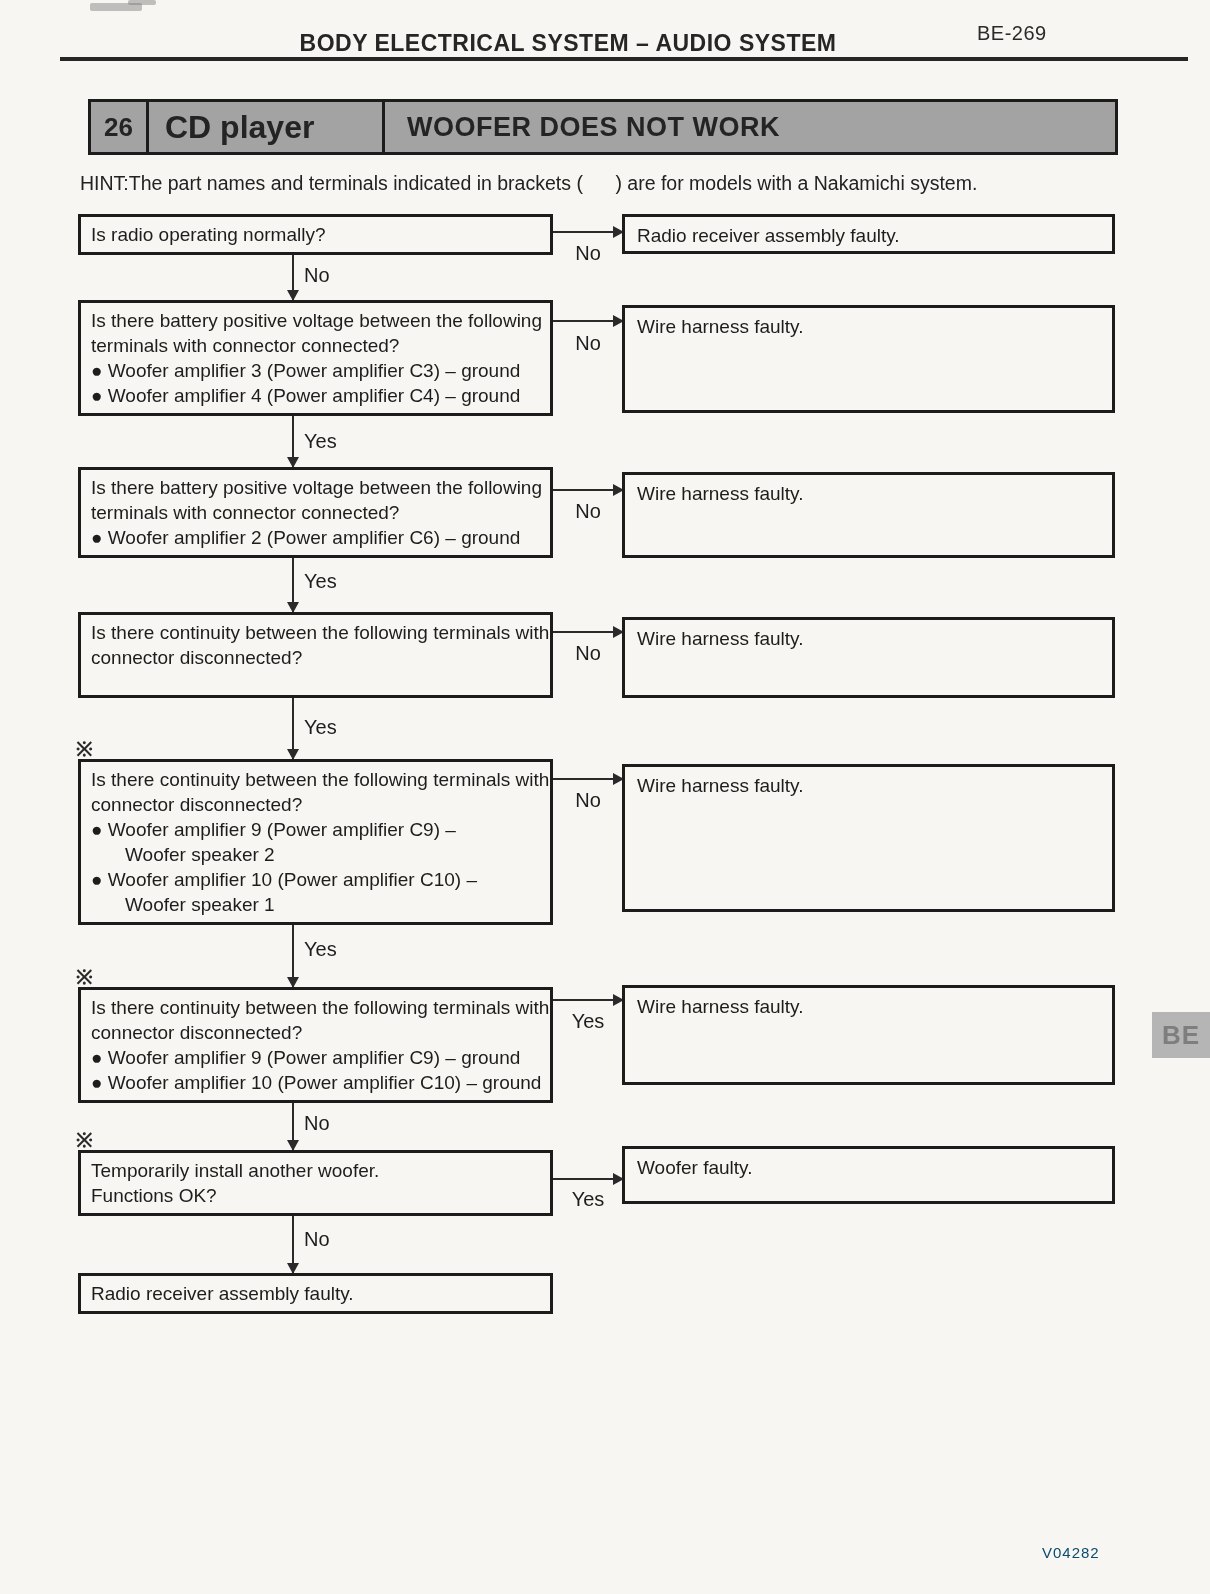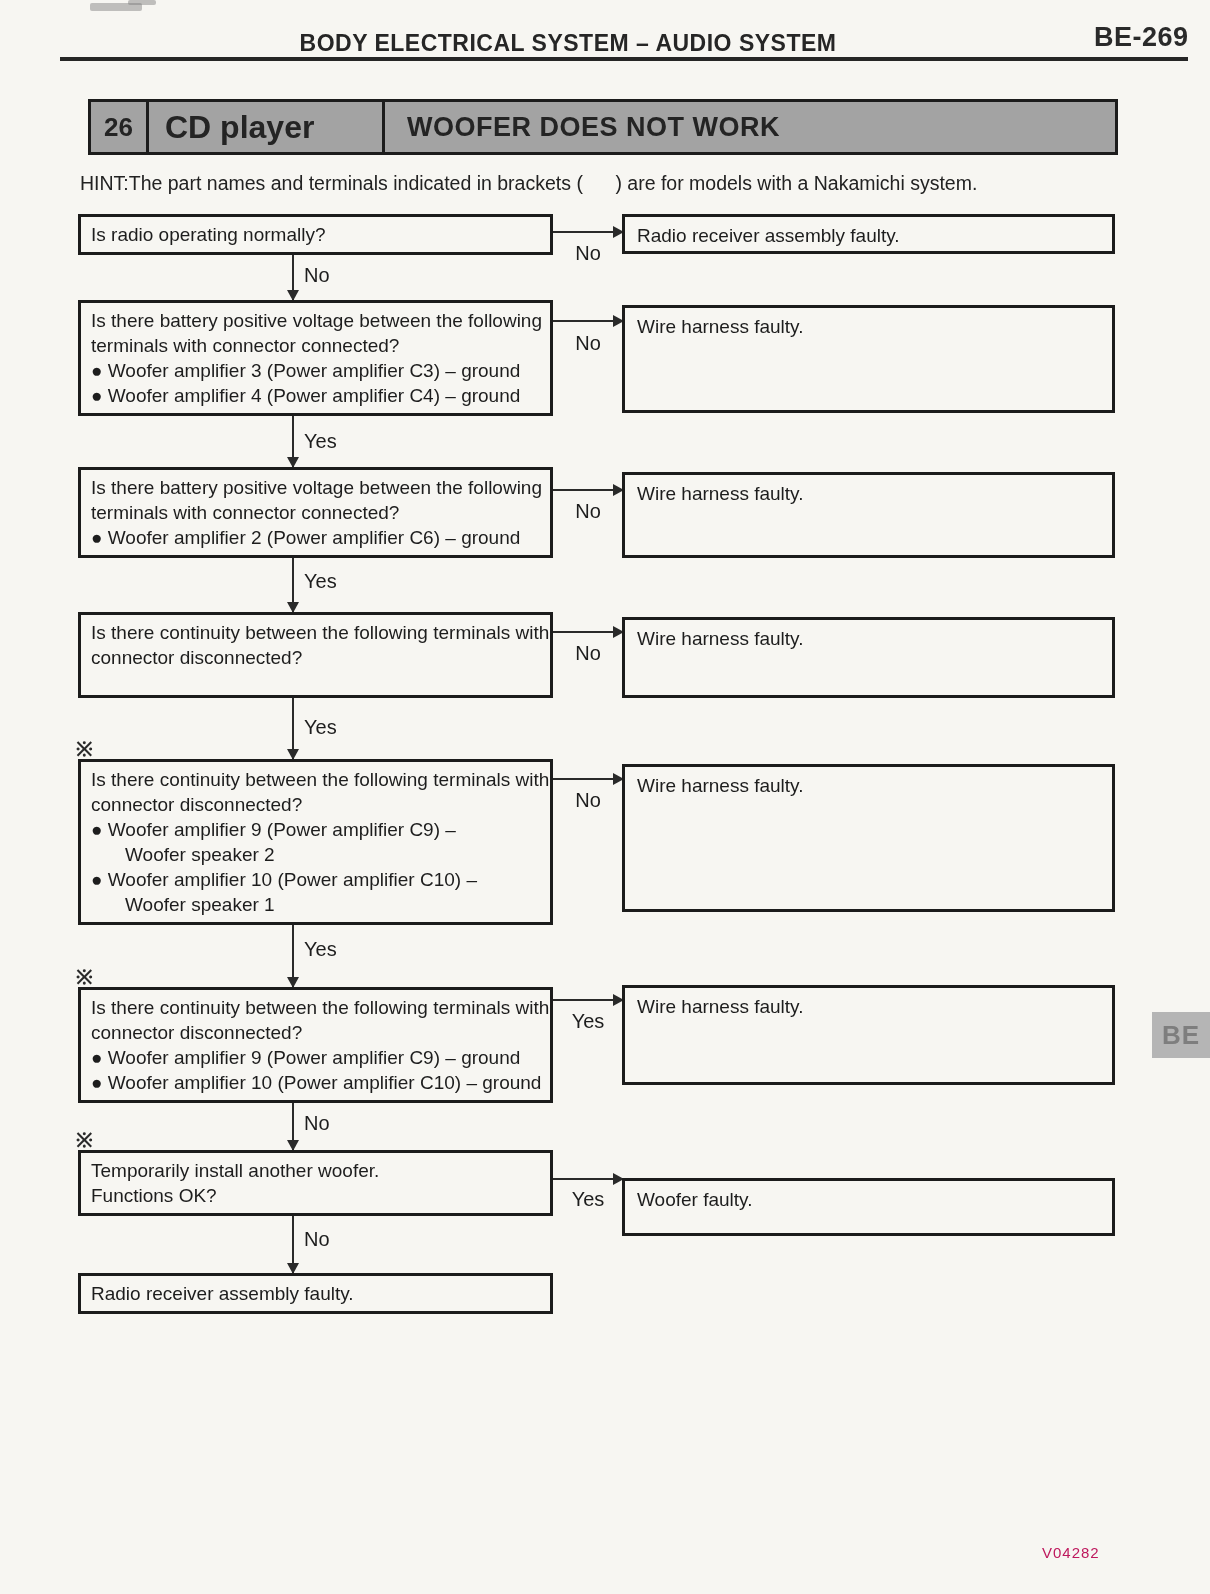--- a/index.html
+++ b/index.html
@@ -13,22 +13,22 @@
     margin:0 auto;
     padding-left:16px;
   }
   
   .hdr-title{
     position:absolute;top:30px;left:0;right:90px;
     text-align:center;font-size:23px;font-weight:bold;letter-spacing:.5px;
     color:#262626;
   }
   .hdr-pageno{
-    position:absolute;top:22px;left:1094px;
-    font-size:27px;font-weight:bold;color:#2a2a2a;letter-spacing:.5px;
+    position:absolute;top:22px;left:977px;
+    font-size:20px;font-weight:normal;color:#2a2a2a;letter-spacing:.5px;
   }
   .hdr-rule{
     position:absolute;top:57px;left:60px;width:1128px;height:4px;background:#262626;
   }
   
   .title-table{
     position:absolute;top:99px;left:88px;width:1030px;height:56px;
     border:3px solid #1c1c1c;box-sizing:border-box;display:flex;background:#a3a3a3;
   }
   .tt-cell{display:flex;align-items:center;box-sizing:border-box;font-weight:bold;color:#242424;}
@@ -63,21 +63,21 @@
   }
   .side-label{position:absolute;left:556px;width:64px;text-align:center;font-size:20px;color:#1d1d1d;z-index:3;}
   .down-label{position:absolute;left:304px;font-size:20px;color:#1d1d1d;z-index:3;}
   .note-mark{position:absolute;left:76px;font-size:20px;font-weight:bold;color:#2a2a2a;z-index:3;}
   
   .side-tab{
     position:absolute;left:1152px;top:1012px;width:58px;height:46px;
     background:#b5b5b5;color:#7e7e7e;font-weight:bold;font-size:26px;letter-spacing:1px;
     display:flex;align-items:center;justify-content:center;
   }
-  .footer-code{position:absolute;left:1042px;top:1544px;font-size:15px;color:#be185d;letter-spacing:1px;}
+  .footer-code{position:absolute;left:1042px;top:1544px;font-size:15px;color:#0c4a6e;letter-spacing:1px;}
   
   .smudge{position:absolute;background:#7a7a7a;opacity:.45;border-radius:2px;}
 </style>
 </head>
 <body>
 
 <div class="page">
 
   <div class="smudge" style="left:90px;top:3px;width:52px;height:8px;"></div>
   <div class="smudge" style="left:128px;top:0;width:28px;height:5px;"></div>
@@ -178,21 +178,21 @@
   <div class="vline" style="top:1086px;height:64px;"></div>
   <div class="down-label" style="top:1112px;">No</div>
 
   <div class="note-mark" style="top:1126px;">※</div>
   <div class="qbox" style="top:1150px;min-height:62px;">
     <div class="qline">Temporarily install another woofer.</div>
     <div class="qline">Functions OK?</div>
   </div>
   <div class="harrow" style="top:1178px;"></div>
   <div class="side-label" style="top:1188px;">Yes</div>
-  <div class="rbox" style="top:1146px;height:58px;margin-top:32px;">
+  <div class="rbox" style="top:1146px;height:58px;">
     <div class="qline">Woofer faulty.</div>
   </div>
   <div class="vline" style="top:1206px;height:67px;"></div>
   <div class="down-label" style="top:1228px;">No</div>
 
   <div class="fbox" style="top:1273px;min-height:38px;">
     <div class="qline">Radio receiver assembly faulty.</div>
   </div>
 
   <div class="side-tab">BE</div>

